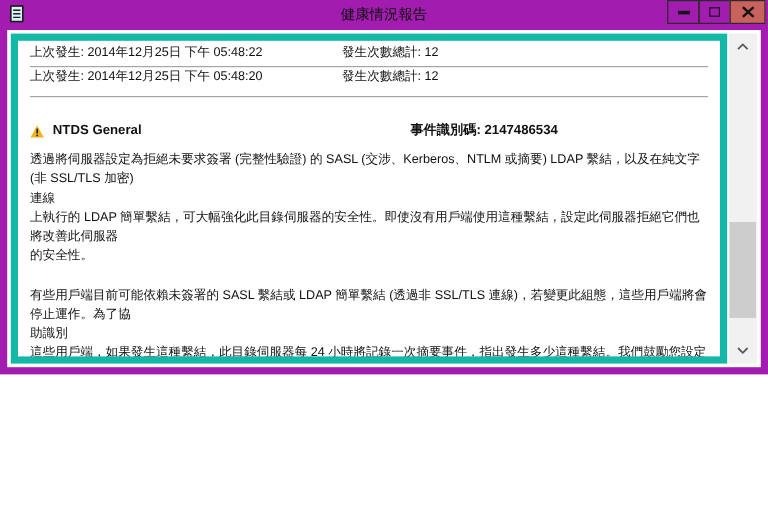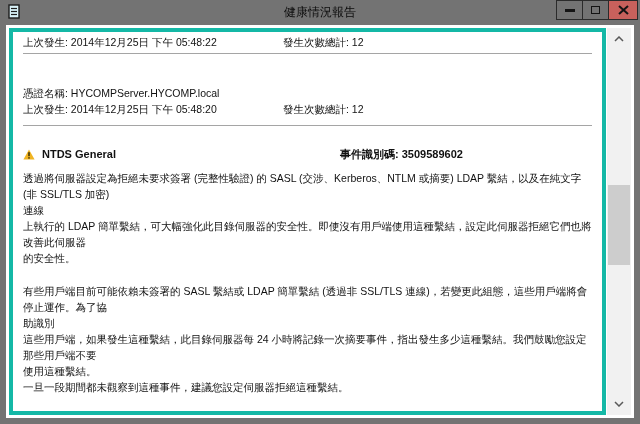--- a/index.html
+++ b/index.html
@@ -1,19 +1,19 @@
 <!DOCTYPE html>
 <html><head>
 <meta charset="utf-8">
 <style>
   * { margin:0; padding:0; box-sizing:border-box; }
   html,body { width:640px; height:424px; background:#ffffff; font-family:"Liberation Sans", sans-serif; }
   .window {
-    position:relative; width:640px; height:424px;
-    background:#737373; overflow:hidden;
+    position:relative; width:640px; height:312px;
+    background:#a21caf; overflow:hidden;
   }
   
   .titlebar { position:absolute; top:0; left:0; right:0; height:25px; }
   .app-icon { position:absolute; left:8px; top:4px; width:13px; height:15px; }
   .title {
     position:absolute; left:0; right:0; top:0; height:25px;
     text-align:center; line-height:24px; font-size:12px; color:#0d0d0d;
   }
   .win-buttons { position:absolute; top:0; right:2px; display:flex; }
   .win-btn {
@@ -21,21 +21,21 @@
     border:1px solid #2b2b2b; background:transparent;
     display:flex; align-items:center; justify-content:center;
   }
   .win-btn.close { width:30px; background:#c9615c; }
   .glyph-min { width:10px; height:3px; background:#141414; }
   .glyph-max { width:9px; height:8px; border:1px solid #141414; }
   
   .content { position:absolute; left:6px; right:6px; top:25px; bottom:6px; background:#ffffff; }
   .viewport {
     position:absolute; left:3px; top:3px; bottom:3px; width:597px;
-    border:4px solid #14b8a6; background:#ffffff; overflow:hidden;
+    border:6px solid #14b8a6; background:#ffffff; overflow:hidden;
     color:#111111; font-size:10.5px; line-height:16px;
   }
   .doc { padding:2px 10px 0 10px; }
   .meta-row { display:flex; }
   .meta-row .left  { width:260px; }
   .meta-row .right { flex:1; }
   .divider { border-top:1px solid #a5a5a5; height:0; }
   .divider--tight { margin-top:3px; }
   .divider--loose { margin-top:8px; }
   .event-header { margin-top:14px; display:flex; align-items:center; font-weight:bold; font-size:11px; }
@@ -94,39 +94,38 @@
 
         <div class="meta-row">
           <span class="left">上次發生: 2014年12月25日 下午 05:48:22</span>
           <span class="right">發生次數總計: 12</span>
         </div>
 
         <div class="divider divider--tight"></div>
 
 
 
-        <div class="cert-line">憑證名稱: HYCOMPServer.HYCOMP.local</div>
 
         <div class="meta-row footer-row">
           <span class="left">上次發生: 2014年12月25日 下午 05:48:20</span>
           <span class="right">發生次數總計: 12</span>
         </div>
 
         <div class="divider divider--loose"></div>
 
         <div class="event-header second">
           <span class="head-left">
             <svg class="warn" viewBox="0 0 12 11">
               <polygon points="6,0.5 11.6,10.5 0.4,10.5" fill="#f0b422"></polygon>
               <rect x="5.3" y="3.2" width="1.4" height="4" fill="#2b2405"></rect>
               <rect x="5.3" y="8.2" width="1.4" height="1.4" fill="#2b2405"></rect>
             </svg>
             <span>NTDS General</span>
           </span>
-          <span class="event-id">事件識別碼: 3509589602</span>
+          <span class="event-id">事件識別碼: 2147486534</span>
         </div>
 
         <div class="para p2">透過將伺服器設定為拒絕未要求簽署 (完整性驗證) 的 SASL (交涉、Kerberos、NTLM 或摘要) LDAP 繫結，以及在純文字 (非 SSL/TLS 加密)
 連線
 上執行的 LDAP 簡單繫結，可大幅強化此目錄伺服器的安全性。即使沒有用戶端使用這種繫結，設定此伺服器拒絕它們也將改善此伺服器
 的安全性。</div>
 
         <div class="para p3">有些用戶端目前可能依賴未簽署的 SASL 繫結或 LDAP 簡單繫結 (透過非 SSL/TLS 連線)，若變更此組態，這些用戶端將會停止運作。為了協
 助識別
 這些用戶端，如果發生這種繫結，此目錄伺服器每 24 小時將記錄一次摘要事件，指出發生多少這種繫結。我們鼓勵您設定那些用戶端不要

